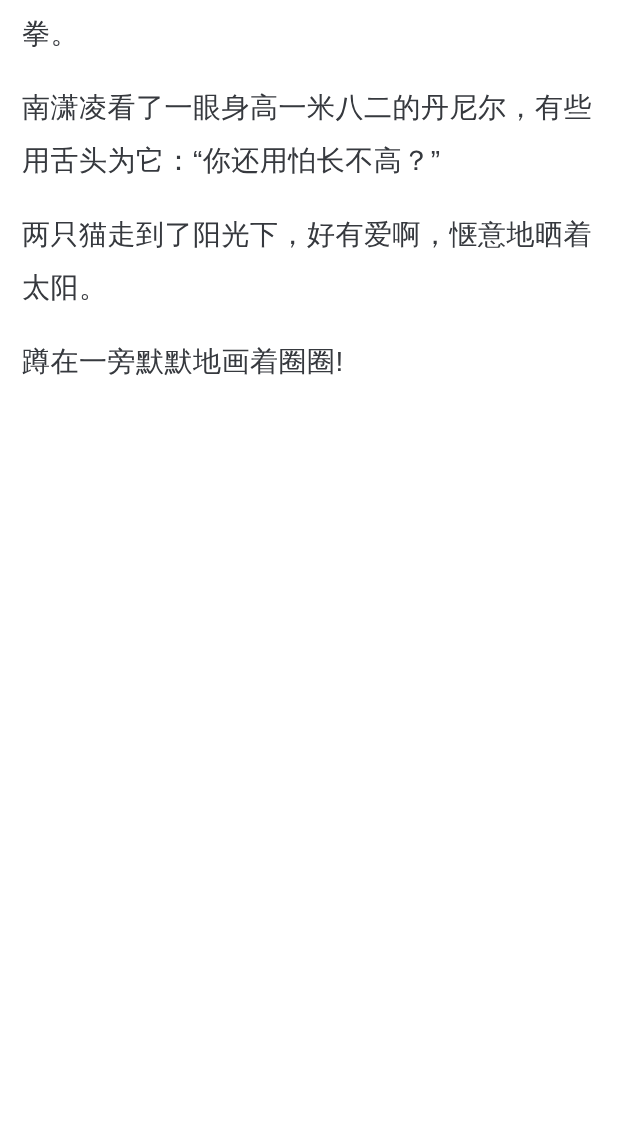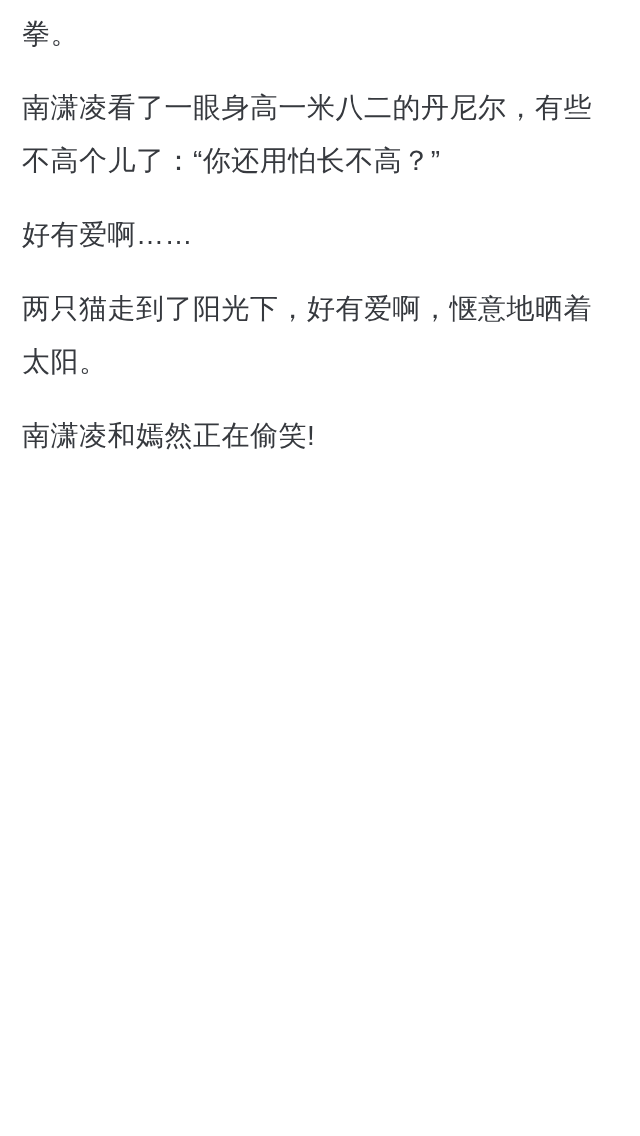--- a/index.html
+++ b/index.html
@@ -28,18 +28,17 @@
     word-break: break-all;
     text-align: left;
   }
 </style>
 </head>
 <body>
 
 <main class="page" style="background: rgb(255, 255, 255); color: rgb(54, 57, 62);">
   <p class="paragraph">拳。</p>
   <p class="paragraph">南潇凌看了一眼身高一米八二的丹尼尔，有些
-不高个儿了：“你还用怕长不高？”</p>
-  <p class="paragraph">好有爱啊……</p>
+用舌头为它：“你还用怕长不高？”</p>
   <p class="paragraph">两只猫走到了阳光下，好有爱啊，惬意地晒着
 太阳。</p>
-  <p class="paragraph">南潇凌和嫣然正在偷笑!</p>
+  <p class="paragraph">蹲在一旁默默地画着圈圈!</p>
 </main>
 
 </body></html>

